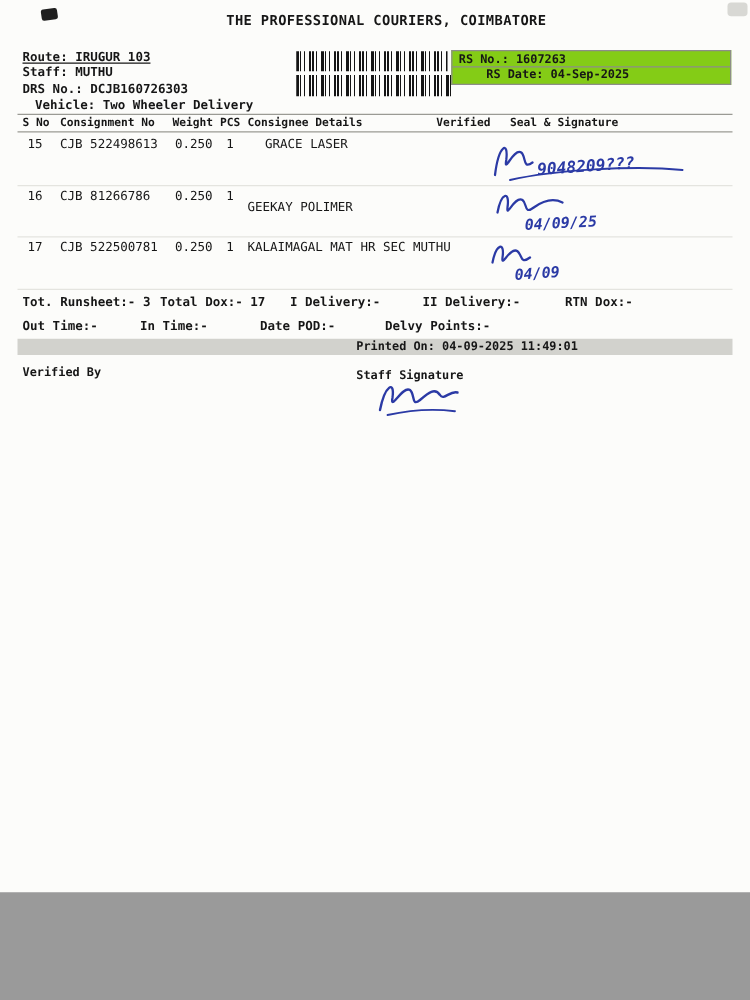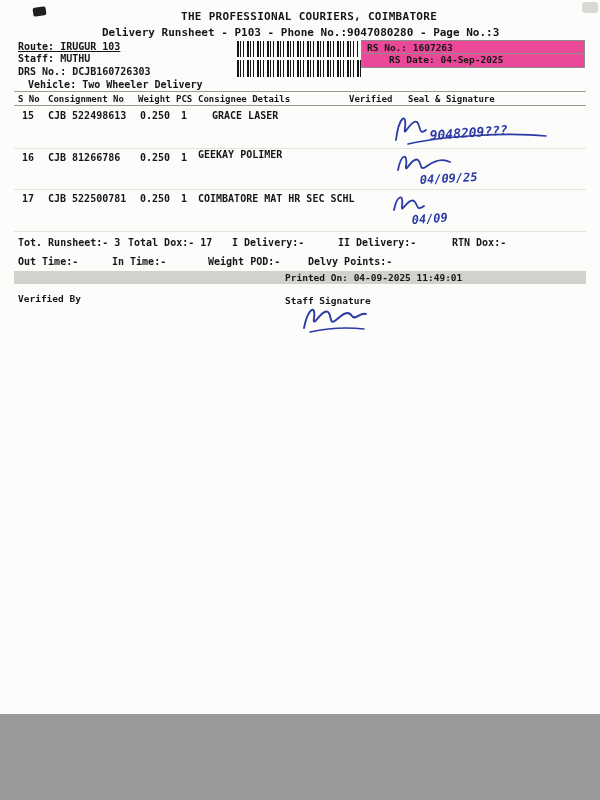--- a/index.html
+++ b/index.html
@@ -7,49 +7,48 @@
     position:relative;width:600px;height:714px;margin:0 auto;
     background:#fcfcfa;overflow:hidden;
     font-family:"DejaVu Sans Mono","Liberation Mono",monospace;
     color:#161616;
   }
   .abs{position:absolute;white-space:nowrap;}
   .title{font-size:11px;font-weight:700;letter-spacing:.3px;}
   .subtitle{font-size:11px;font-weight:700;}
   .meta{font-size:10px;font-weight:700;}
   .hdrcell{font-size:9px;font-weight:700;}
-  .cell{font-size:10px;font-weight:700;}
+  .cell{font-size:10px;font-weight:400;}
   .sum{font-size:10px;font-weight:700;}
   .foot{font-size:9.5px;font-weight:700;}
   .rule-dark{position:absolute;height:1px;background:#9a9a94;}
   .faint{position:absolute;height:1px;background:#e4e4df;}
   .barcode{position:absolute;background:
     repeating-linear-gradient(90deg,#141414 0 2px,#fcfcfa 2px 3px,#141414 3px 4px,#fcfcfa 4px 6px,#141414 6px 7px,#fcfcfa 7px 10px);}
-  .rsbox{position:absolute;border:1px solid #8d8d88;background:#ec4899;}
+  .rsbox{position:absolute;border:1px solid #8d8d88;background:#84cc16;}
   .rsbox .div{position:absolute;left:0;right:0;top:12px;height:1px;background:#8d8d88;}
   .band{position:absolute;background:#d2d2cd;}
   .blot{position:absolute;background:#1f1f1f;border-radius:2px;transform:rotate(-8deg);}
   .smudge{position:absolute;background:#b9b9b4;opacity:.55;border-radius:3px;}
   .sig{position:absolute;}
   .sig svg{overflow:visible;}
   .ink{stroke:#2b3aa5;fill:none;stroke-linecap:round;stroke-linejoin:round;}
   .inktext{fill:#2b3aa5;font-family:"DejaVu Sans Mono","Liberation Mono",monospace;
     font-style:italic;font-weight:700;}
 </style>
 </head>
 <body>
 
 <div class="page">
 
   <div class="blot abs" style="left:33px;top:7px;width:13px;height:9px;"></div>
   <div class="smudge abs" style="left:582px;top:2px;width:16px;height:11px;"></div>
   <div class="smudge abs" style="left:16px;top:762px;width:12px;height:5px;opacity:.35;"></div>
 
   <div class="abs title" style="left:181px;top:10px;">THE PROFESSIONAL COURIERS, COIMBATORE</div>
-  <div class="abs subtitle" style="left:102px;top:26px;">Delivery Runsheet - P103 - Phone No.:9047080280 - Page No.:3</div>
 
   <div class="abs meta" style="left:18px;top:41px;text-decoration:underline;">Route: IRUGUR 103</div>
   <div class="abs meta" style="left:18px;top:53px;">Staff: MUTHU</div>
   <div class="abs meta" style="left:18px;top:66px;">DRS No.: DCJB160726303</div>
   <div class="abs meta" style="left:28px;top:79px;">Vehicle: Two Wheeler Delivery</div>
 
   <div class="barcode" style="left:237px;top:41px;width:121px;height:16px;"></div>
   <div class="barcode" style="left:237px;top:60px;width:126px;height:17px;"></div>
 
   <div class="rsbox" style="left:361px;top:40px;width:222px;height:26px;">
@@ -83,54 +82,54 @@
       </svg>
     </div>
   </div>
   <div class="faint" style="left:14px;top:148px;width:572px;"></div>
 
   <div>
     <div class="abs cell" style="left:22px;top:152px;">16</div>
     <div class="abs cell" style="left:48px;top:152px;">CJB 81266786</div>
     <div class="abs cell" style="left:140px;top:152px;">0.250</div>
     <div class="abs cell" style="left:181px;top:152px;">1</div>
-    <div class="abs cell" style="left:198px;top:149px;">GEEKAY POLIMER</div>
+    <div class="abs cell" style="left:198px;top:161px;">GEEKAY POLIMER</div>
     <div class="sig" style="left:392px;top:148px;">
       <svg width="120" height="44" viewBox="0 0 120 44">
         <path class="ink" stroke-width="1.8" d="M6 22 C 9 6, 16 4, 14 18 C 13 27, 20 8, 26 12 C 30 15, 27 24, 35 18 C 42 13, 50 10, 58 14"></path>
         <text class="inktext" x="28" y="36" font-size="12" transform="rotate(-3 28 36)">04/09/25</text>
       </svg>
     </div>
   </div>
   <div class="faint" style="left:14px;top:189px;width:572px;"></div>
 
   <div>
     <div class="abs cell" style="left:22px;top:193px;">17</div>
     <div class="abs cell" style="left:48px;top:193px;">CJB 522500781</div>
     <div class="abs cell" style="left:140px;top:193px;">0.250</div>
     <div class="abs cell" style="left:181px;top:193px;">1</div>
-    <div class="abs cell" style="left:198px;top:193px;">COIMBATORE MAT HR SEC SCHL</div>
+    <div class="abs cell" style="left:198px;top:193px;">KALAIMAGAL MAT HR SEC MUTHU</div>
     <div class="sig" style="left:386px;top:190px;">
       <svg width="110" height="42" viewBox="0 0 110 42">
         <path class="ink" stroke-width="1.8" d="M8 20 C 11 5, 18 3, 16 16 C 15 25, 22 7, 28 11 C 32 14, 30 22, 38 16"></path>
         <text class="inktext" x="26" y="34" font-size="12" transform="rotate(-4 26 34)">04/09</text>
       </svg>
     </div>
   </div>
   <div class="faint" style="left:14px;top:231px;width:572px;"></div>
 
   <div class="abs sum" style="left:18px;top:237px;">Tot. Runsheet:- 3</div>
   <div class="abs sum" style="left:128px;top:237px;">Total Dox:- 17</div>
   <div class="abs sum" style="left:232px;top:237px;">I Delivery:-</div>
   <div class="abs sum" style="left:338px;top:237px;">II Delivery:-</div>
   <div class="abs sum" style="left:452px;top:237px;">RTN Dox:-</div>
 
   <div class="abs sum" style="left:18px;top:256px;">Out Time:-</div>
   <div class="abs sum" style="left:112px;top:256px;">In Time:-</div>
-  <div class="abs sum" style="left:208px;top:256px;">Weight POD:-</div>
+  <div class="abs sum" style="left:208px;top:256px;">Date POD:-</div>
   <div class="abs sum" style="left:308px;top:256px;">Delvy Points:-</div>
 
   <div class="band" style="left:14px;top:271px;width:572px;height:13px;"></div>
   <div class="abs foot" style="left:285px;top:272px;">Printed On: 04-09-2025 11:49:01</div>
 
   <div class="abs foot" style="left:18px;top:293px;">Verified By</div>
   <div class="abs foot" style="left:285px;top:295px;">Staff Signature</div>
 
   <div class="sig" style="left:296px;top:300px;">
     <svg width="90" height="40" viewBox="0 0 90 40">

